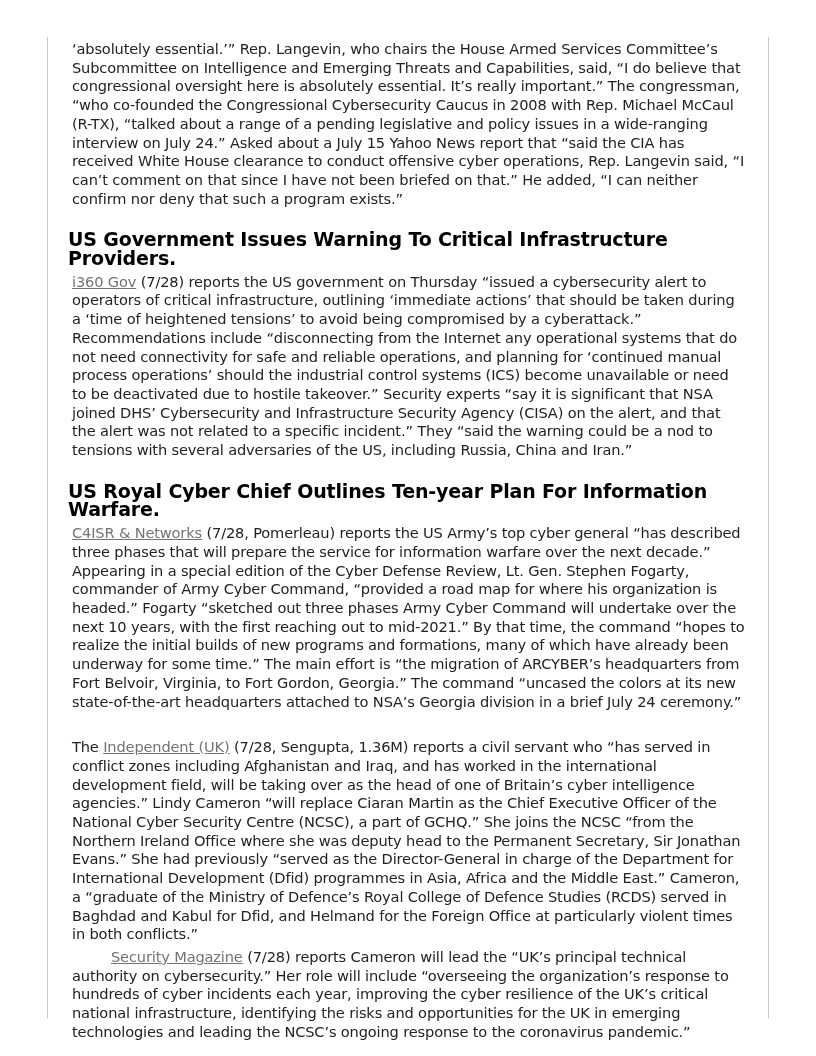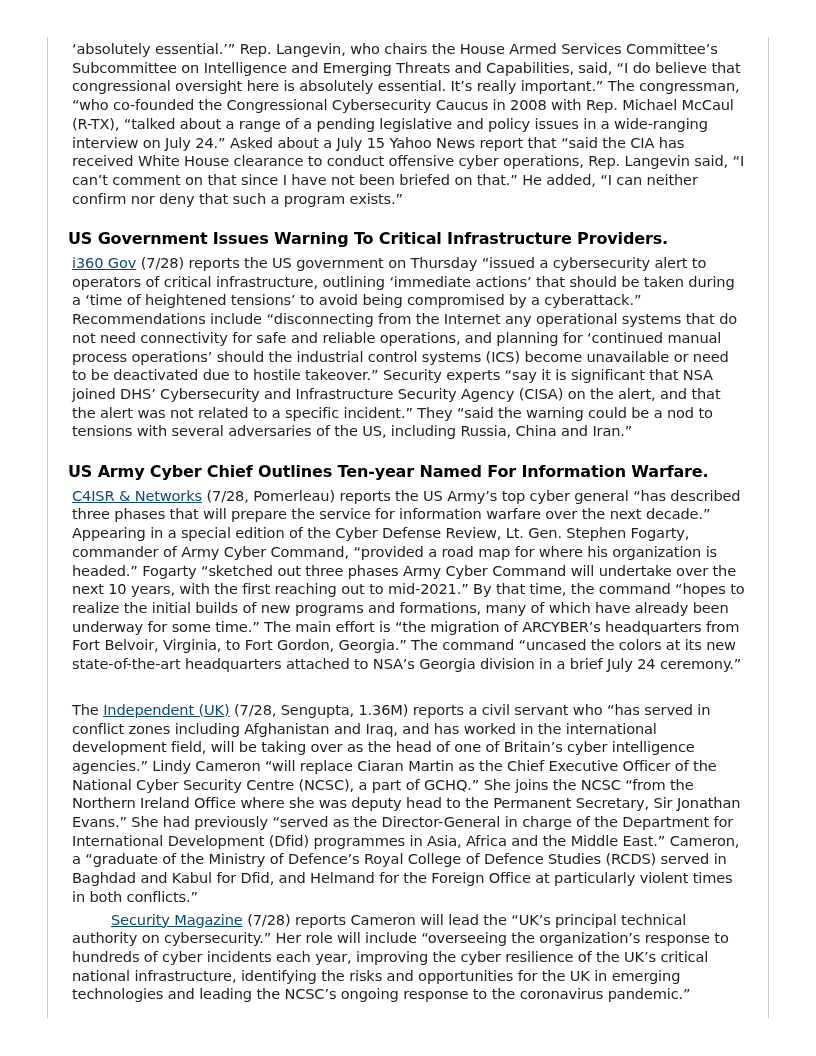--- a/index.html
+++ b/index.html
@@ -32,29 +32,29 @@
       width: 682px;
       font-size: 14.6px;
       line-height: 18.7px;
       letter-spacing: -0.15px;
     }
     .content p {
       margin: 4px;
     }
     .content h2 {
       margin: 0;
-      font-size: 16px;
+      font-size: 19px;
       font-weight: bold;
       line-height: 18.7px;
       color: #000000;
     }
     .gap { height: 18px; }
     .gap-sm { height: 1px; }
     a.src-link {
-      color: #0c4a6e;
+      color: #737373;
       text-decoration: underline;
     }
     .indent {
       text-indent: 39px;
     }
   </style>
 </head>
 <body>
 
 <div class="page-frame"></div>
@@ -71,21 +71,21 @@
 
   <section>
     <h2>US Government Issues Warning To Critical Infrastructure Providers.</h2>
     <div class="gap-sm"></div>
     <p><a href="#" class="src-link">i360 Gov</a><span> (7/28) reports the US government on Thursday “issued a cybersecurity alert to operators of critical infrastructure, outlining ‘immediate actions’ that should be taken during a ‘time of heightened tensions’ to avoid being compromised by a cyberattack.” Recommendations include “disconnecting from the Internet any operational systems that do not need connectivity for safe and reliable operations, and planning for ‘continued manual process operations’ should the industrial control systems (ICS) become unavailable or need to be deactivated due to hostile takeover.” Security experts “say it is significant that NSA joined DHS’ Cybersecurity and Infrastructure Security Agency (CISA) on the alert, and that the alert was not related to a specific incident.” They “said the warning could be a nod to tensions with several adversaries of the US, including Russia, China and Iran.”</span></p>
   </section>
 
   <div class="gap"></div>
 
   <section>
-    <h2>US Army Cyber Chief Outlines Ten-year Named For Information Warfare.</h2>
+    <h2>US Royal Cyber Chief Outlines Ten-year Plan For Information Warfare.</h2>
     <div class="gap-sm"></div>
     <p><a href="#" class="src-link">C4ISR &amp; Networks</a><span> (7/28, Pomerleau) reports the US Army’s top cyber general “has described three phases that will prepare the service for information warfare over the next decade.” Appearing in a special edition of the Cyber Defense Review, Lt. Gen. Stephen Fogarty, commander of Army Cyber Command, “provided a road map for where his organization is headed.” Fogarty “sketched out three phases Army Cyber Command will undertake over the next 10 years, with the first reaching out to mid-2021.” By that time, the command “hopes to realize the initial builds of new programs and formations, many of which have already been underway for some time.” The main effort is “the migration of ARCYBER’s headquarters from Fort Belvoir, Virginia, to Fort Gordon, Georgia.” The command “uncased the colors at its new state-of-the-art headquarters attached to NSA’s Georgia division in a brief July 24 ceremony.”</span></p>
   </section>
 
   <div class="gap"></div>
 
   <section>
     <div class="gap-sm"></div>
     <p><span>The </span><a href="#" class="src-link">Independent (UK)</a><span> (7/28, Sengupta, 1.36M) reports a civil servant who “has served in conflict zones including Afghanistan and Iraq, and has worked in the international development field, will be taking over as the head of one of Britain’s cyber intelligence agencies.” Lindy Cameron “will replace Ciaran Martin as the Chief Executive Officer of the National Cyber Security Centre (NCSC), a part of GCHQ.” She joins the NCSC “from the Northern Ireland Office where she was deputy head to the Permanent Secretary, Sir Jonathan Evans.” She had previously “served as the Director-General in charge of the Department for International Development (Dfid) programmes in Asia, Africa and the Middle East.” Cameron, a “graduate of the Ministry of Defence’s Royal College of Defence Studies (RCDS) served in Baghdad and Kabul for Dfid, and Helmand for the Foreign Office at particularly violent times in both conflicts.”</span></p>
     <p class="indent"><a href="#" class="src-link">Security Magazine</a><span> (7/28) reports Cameron will lead the “UK’s principal technical authority on cybersecurity.” Her role will include “overseeing the organization’s response to hundreds of cyber incidents each year, improving the cyber resilience of the UK’s critical national infrastructure, identifying the risks and opportunities for the UK in emerging technologies and leading the NCSC’s ongoing response to the coronavirus pandemic.”</span></p>

